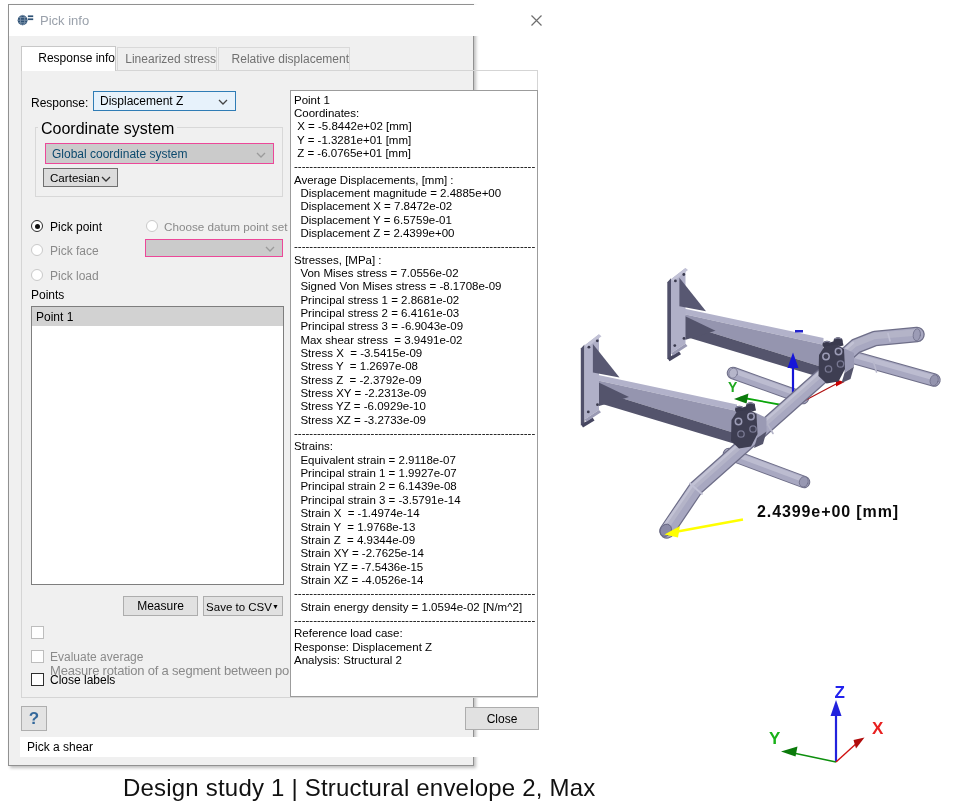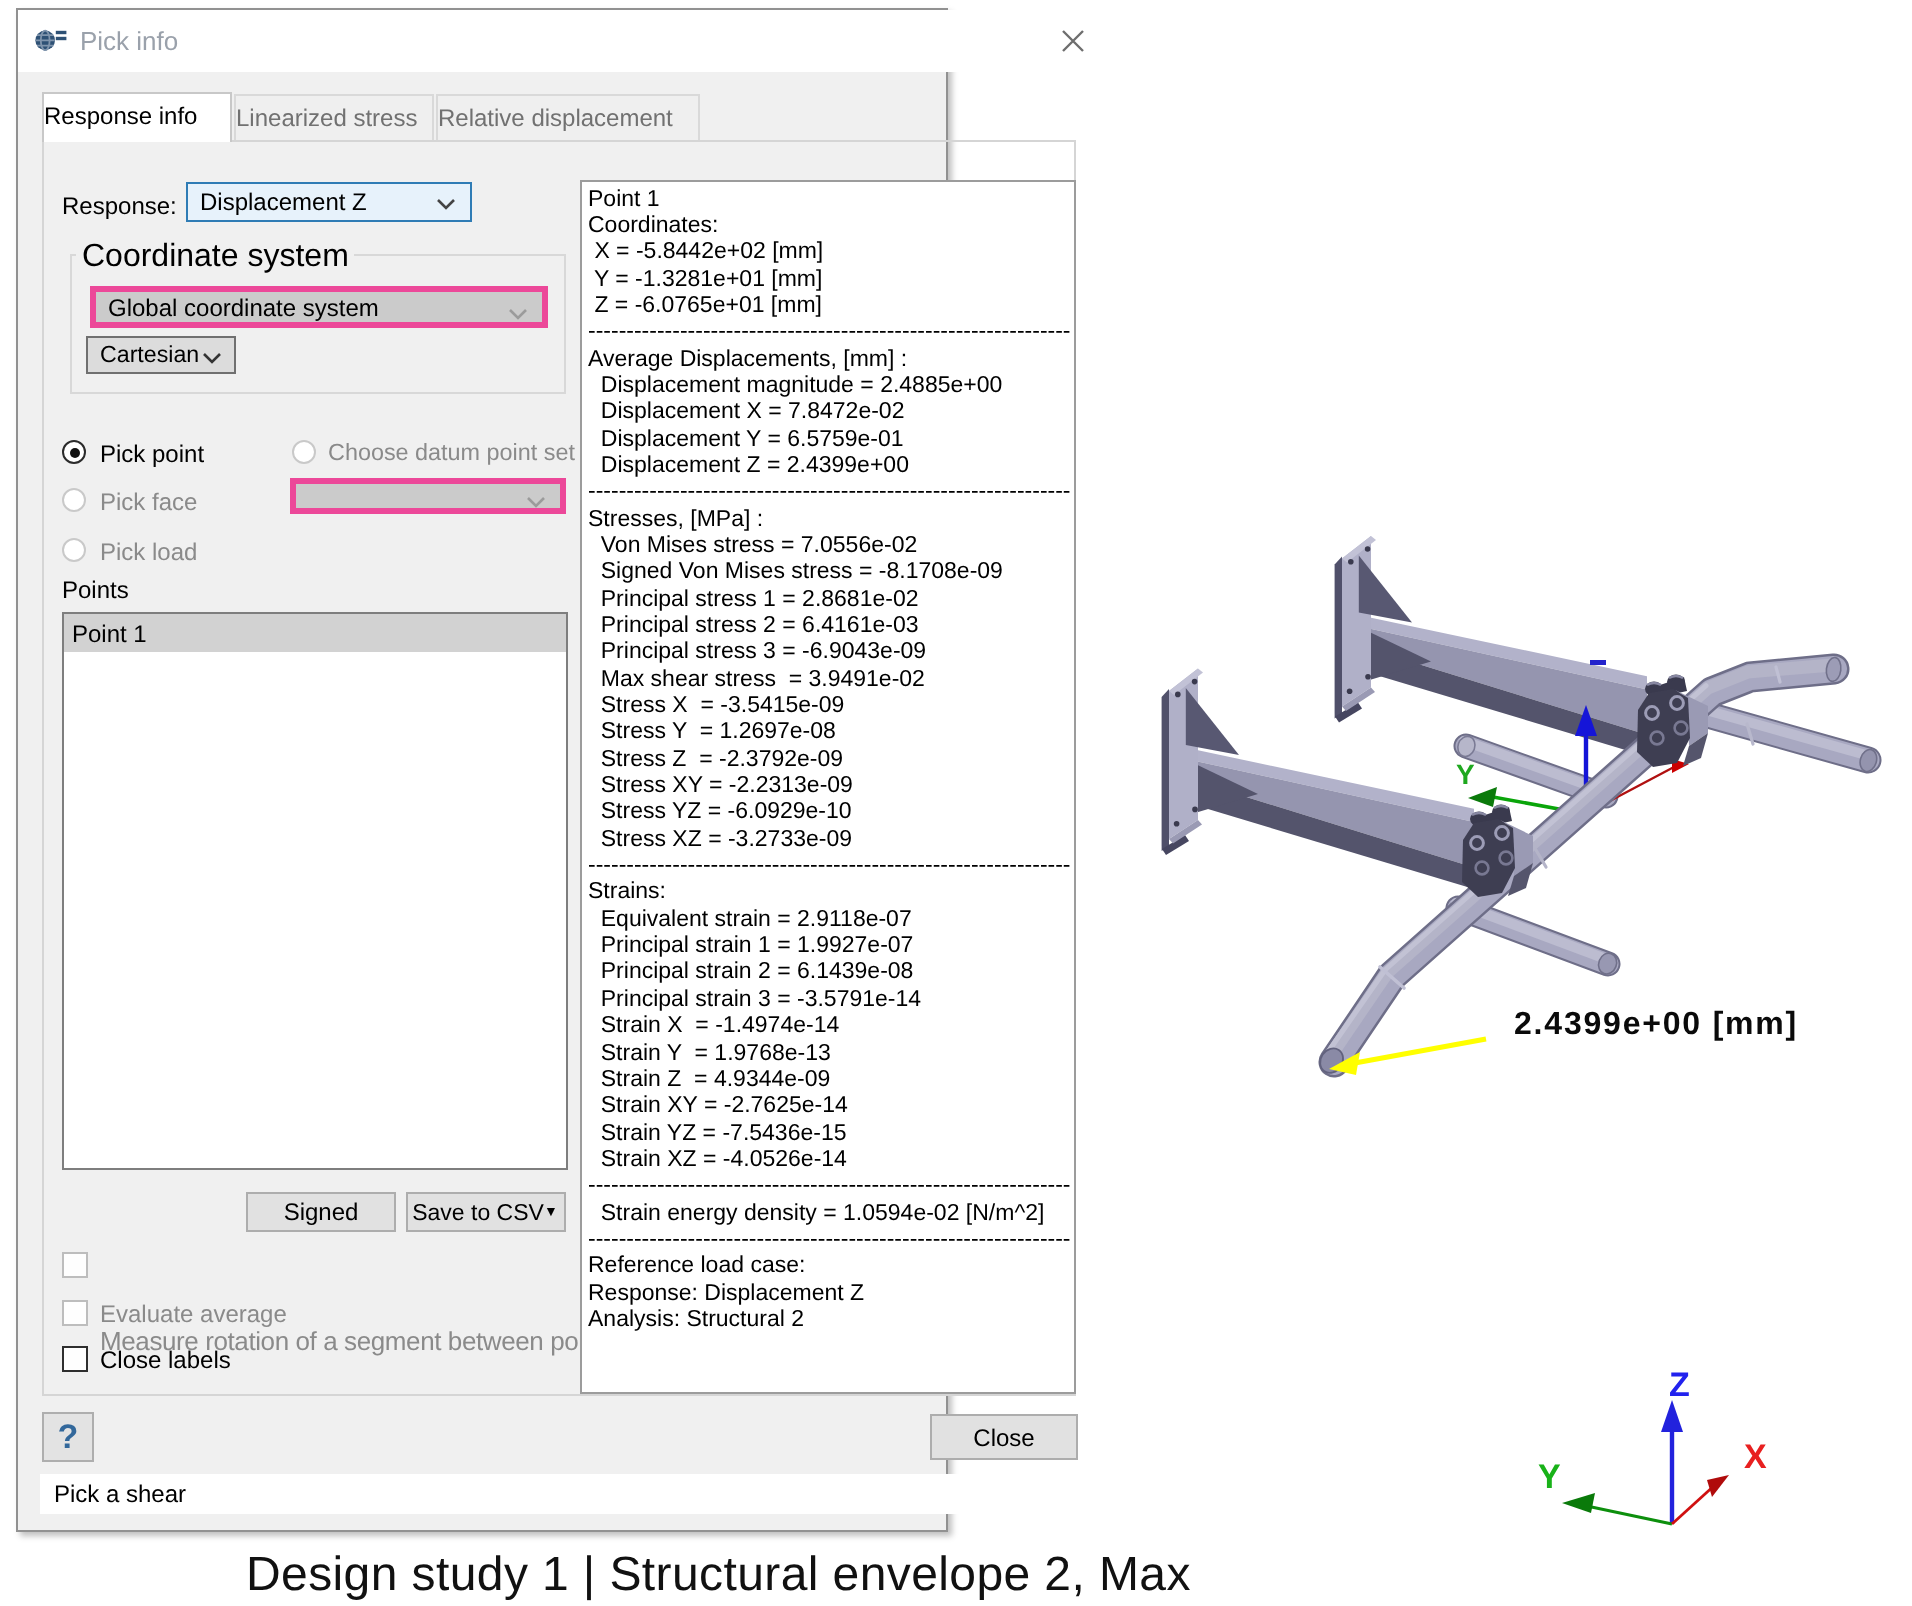--- a/index.html
+++ b/index.html
@@ -1,26 +1,26 @@
 <!DOCTYPE html>
 <html><head><meta charset="utf-8"><style>
 *{margin:0;padding:0;box-sizing:border-box}
 html,body{width:956px;height:803px;background:#fff;font-family:"Liberation Sans",sans-serif;overflow:hidden}
 #root{position:relative;width:956px;height:803px}
 #model{position:absolute;left:0;top:0;width:956px;height:803px}
 .dlg{position:absolute;left:8px;top:4px;width:466px;height:762px;background:#f0f0f0;border:1px solid #919191;box-shadow:2px 2px 3px rgba(0,0,0,.25)}
 .dlg *{position:absolute}
 .tb{left:0;top:0;width:539px;height:31px;background:#fff}
 .tt{left:30px;top:0;height:31px;line-height:31px;font-size:13px;color:#9aa1ab;position:absolute}
-.tab{top:42px;height:24px;line-height:23px;font-size:12px;color:#717171;text-align:left;background:#efefef;border:1px solid #d9d9d9;border-bottom:none}
+.tab{top:42px;height:24px;line-height:23px;font-size:12px;color:#717171;text-align:right;background:#efefef;border:1px solid #d9d9d9;border-bottom:none}
 .tab.on{top:41px;height:25px;background:#fff;border:1px solid #c8c8c8;border-bottom:none;color:#000;z-index:3}
 .pane{left:12px;top:65px;width:517px;height:628px;border:1px solid #d5d5d5}
 .lbl{font-size:12px;color:#000;white-space:nowrap}
 .dis{color:#8a8a8a}
-.combo{border:3px solid #ec4899;background:#cbcbcb;font-size:12px;color:#000000;white-space:nowrap}
+.combo{border:1px solid #ec4899;background:#cbcbcb;font-size:12px;color:#0c4a6e;white-space:nowrap}
 .combo span{position:absolute;left:6px;top:50%;margin-top:-7px;line-height:14px}
 .grp{border:1px solid #d8d8d8}
 .grp b{position:absolute;left:2px;top:-8px;background:#f0f0f0;padding:0 3px;font-weight:normal;font-size:16px;color:#000;white-space:nowrap}
 .rad{width:12px;height:12px;border-radius:50%;background:#fff}
 .btn{background:#e1e1e1;border:1px solid #adadad;font-size:12px;color:#000;text-align:center}
 .cbx{width:13px;height:13px;background:#fefefe;border:1px solid #bdbdbd}
 pre{font-family:"Liberation Sans",sans-serif}
 </style></head><body>
 <div id="root">
 <svg id="model" viewBox="0 0 956 803">
@@ -159,21 +159,21 @@
     <svg style="position:absolute;right:7px;top:6px" width="10" height="6" viewBox="0 0 10 6">
           <path d="M1 1 L5 5 L9 1" stroke="#9b9b9b" stroke-width="1.3" fill="none"></path>
         </svg>
       </div>
   <div class="rad" style="left:22px;top:264px;border:1px solid #c9c9c9"></div>
   <div class="lbl dis" style="left:41px;top:264px">Pick load</div>
   <div class="lbl" style="left:22px;top:283px">Points</div>
   <div style="left:22px;top:301px;width:253px;height:279px;background:#fff;border:1px solid #7e7e7e"></div>
   <div style="left:23px;top:302px;width:251px;height:18.5px;background:#d2d2d2"></div>
   <div class="lbl" style="left:27px;top:305px">Point 1</div>
-  <div class="btn" style="left:114px;top:591px;width:75px;height:20px;line-height:19px">Signed</div>
+  <div class="btn" style="left:114px;top:591px;width:75px;height:20px;line-height:19px">Measure</div>
   <div class="btn" style="left:193.5px;top:591px;width:80px;height:20px;line-height:19px;white-space:nowrap;font-size:11.5px">Save to CSV<span style="position:static;font-size:7px;vertical-align:2px">▼</span></div>
   <div class="cbx" style="left:22px;top:621px"></div>
   <div class="lbl dis" style="left:41px;top:658px;font-size:13px;letter-spacing:-0.2px">Measure rotation of a segment between points</div>
   <div class="cbx" style="left:22px;top:644.5px"></div>
   <div class="lbl dis" style="left:41px;top:644.5px">Evaluate average</div>
   <div class="cbx" style="left:22px;top:667.5px;border:1px solid #2e2e2e"></div>
   <div class="lbl" style="left:41px;top:667.5px">Close labels</div>
   <div style="left:280.5px;top:85px;width:248px;height:607px;background:#fff;border:1px solid #9c9c9c"></div>
   <pre id="ptxt" style="left:285px;top:88.5px;font-size:11.5px;line-height:13.35px;color:#000">Point 1
 Coordinates:

